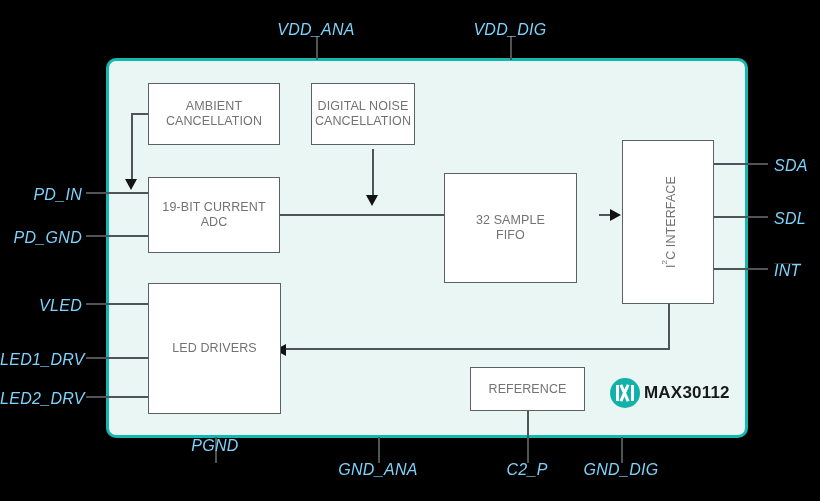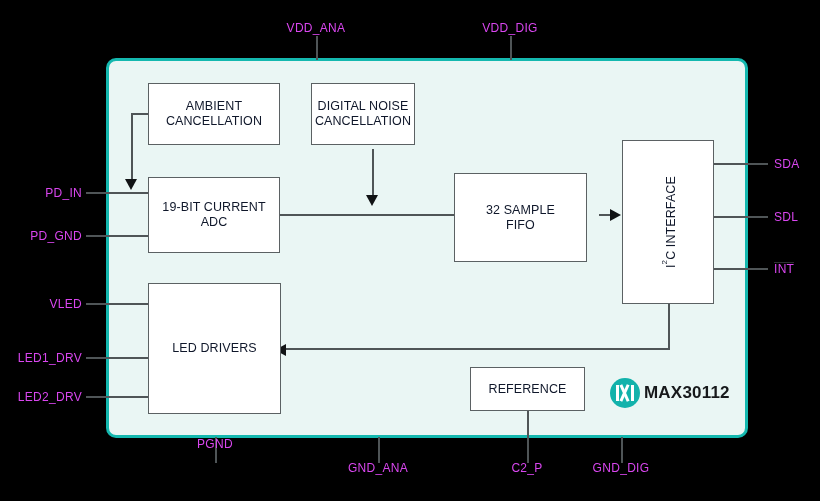--- a/index.html
+++ b/index.html
@@ -35,21 +35,21 @@
   
   .blk {
     position: absolute;
     background: #ffffff;
     border: 1.5px solid #5b6163;
     box-sizing: border-box;
     display: flex;
     align-items: center;
     justify-content: center;
     text-align: center;
-    color: #0f172a;
+    color: #737373;
     font-size: 12.5px;
     line-height: 15px;
     letter-spacing: .1px;
     white-space: pre-line;
   }
   .blk-i2c {
     writing-mode: vertical-rl;
     transform: rotate(180deg);
   }
   .blk-i2c sup {
@@ -82,24 +82,25 @@
   }
   .arrow.left {
     border-top: 6px solid transparent;
     border-bottom: 6px solid transparent;
     border-right: 11px solid #111315;
   }
 
   
   .pin-label {
     position: absolute;
-    color: #d946ef;
-    font-size: 12px;
+    color: #7dd3fc;
+    font-size: 16px;
     letter-spacing: .3px;
     white-space: nowrap;
+    font-style: italic;
   }
   .pin-label.r  { text-align: right; }
   .pin-label.c  { text-align: center; }
   .ovl {
     border-top: 1.3px solid #2e3133;
     padding-top: 0px;
     display: inline-block;
     line-height: 13px;
   }
 
@@ -219,21 +220,21 @@
   <div class="arrow left" style="left:275px; top:344px;"></div>
 
   <div class="blk" style="left:148px; top:83px; width:132px; height:62px;">AMBIENT
 CANCELLATION</div>
 
   <div class="blk" style="left:311px; top:83px; width:104px; height:62px;">DIGITAL NOISE
 CANCELLATION</div>
 
   <div class="blk" style="left:148px; top:177px; width:132px; height:76px;">19-BIT CURRENT ADC</div>
 
-  <div class="blk" style="left:454px; top:173px; width:133px; height:89px;text-align:center;">32 SAMPLE
+  <div class="blk" style="left:444px; top:173px; width:133px; height:110px;text-align:center;">32 SAMPLE
 FIFO</div>
 
   <div class="blk blk-i2c" style="left:622px; top:140px; width:92px; height:164px;">
     <span><span>I</span><sup>2</sup><span>C INTERFACE</span></span>
   </div>
 
   <div class="blk" style="left:470px; top:367px; width:115px; height:44px;">REFERENCE</div>
 
   <div class="blk" style="left:148px; top:283px; width:133px; height:131px;">LED DRIVERS</div>
 

